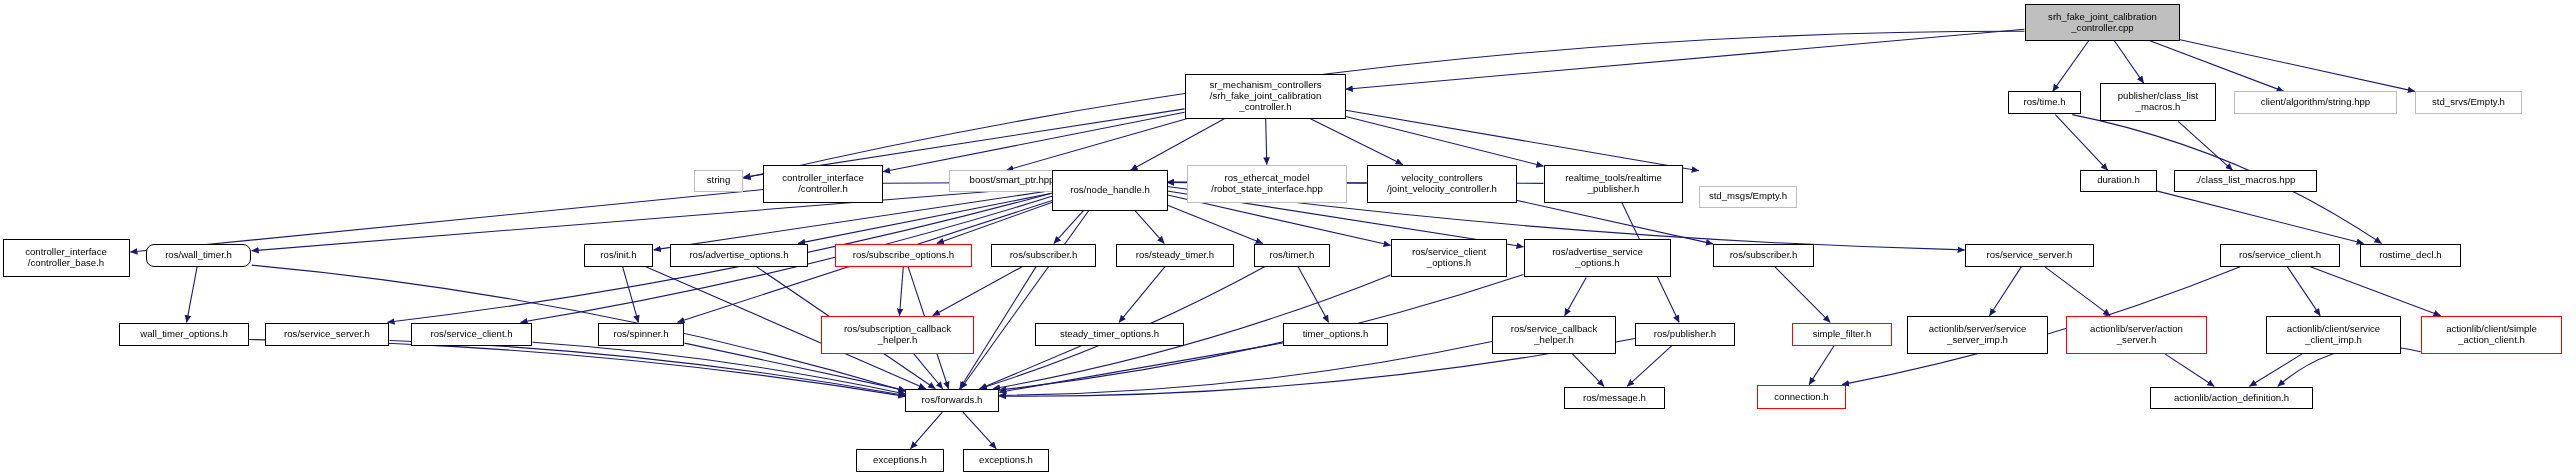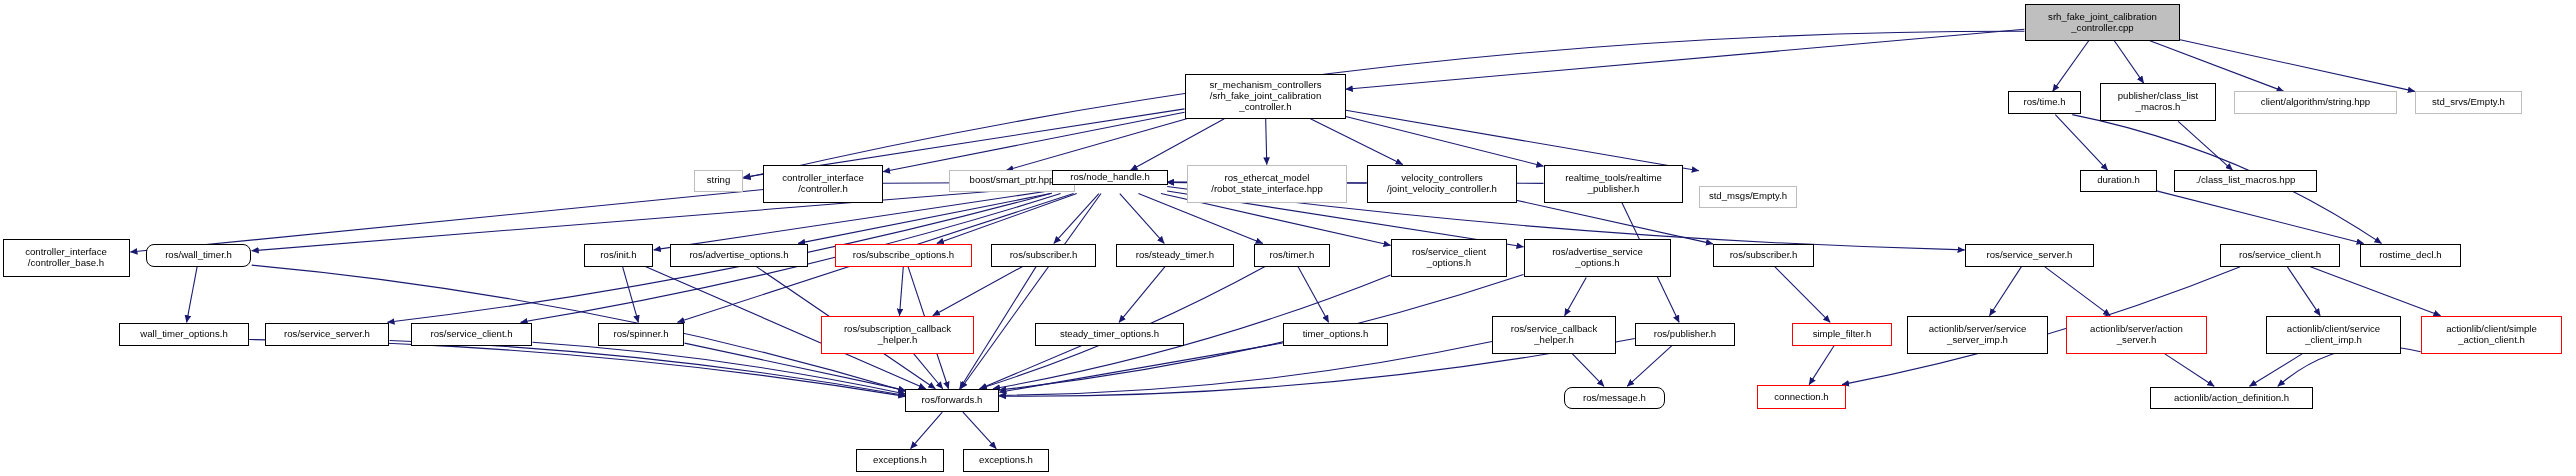--- a/index.html
+++ b/index.html
@@ -112,21 +112,21 @@
 _controller.h</div>
       <div class="gnode normal" style="left: 2008px; top: 91px; width: 73px; height: 23px;">ros/time.h</div>
       <div class="gnode normal" style="left: 2100px; top: 83px; width: 116px; height: 38px;">publisher/class_list
 _macros.h</div>
       <div class="gnode external" style="left: 2234px; top: 91px; width: 163px; height: 23px;">client/algorithm/string.hpp</div>
       <div class="gnode external" style="left: 2415px; top: 91px; width: 107px; height: 23px;">std_srvs/Empty.h</div>
       <div class="gnode external" style="left: 694px; top: 170px; width: 49px; height: 21.6px;">string</div>
       <div class="gnode normal" style="left: 763px; top: 165px; width: 120px; height: 38px;">controller_interface
 /controller.h</div>
       <div class="gnode external" style="left: 905px; top: 170px; width: 126px; height: 21.6px; margin-left: 44px;">boost/smart_ptr.hpp</div>
-      <div class="gnode normal" style="left: 1052px; top: 170px; width: 116px; height: 15px;">ros/node_handle.h</div>
+      <div class="gnode normal" style="left: 1052px; top: 170px; width: 116px; height: 41px;">ros/node_handle.h</div>
       <div class="gnode external" style="left: 1187px; top: 165px; width: 160px; height: 38px;">ros_ethercat_model
 /robot_state_interface.hpp</div>
       <div class="gnode normal" style="left: 1367px; top: 165px; width: 150px; height: 38px;">velocity_controllers
 /joint_velocity_controller.h</div>
       <div class="gnode normal" style="left: 1544px; top: 165px; width: 139px; height: 38px;">realtime_tools/realtime
 _publisher.h</div>
       <div class="gnode external" style="left: 1699px; top: 186px; width: 98px; height: 21.6px;">std_msgs/Empty.h</div>
       <div class="gnode normal" style="left: 2080px; top: 170px; width: 77px; height: 21.6px;">duration.h</div>
       <div class="gnode normal" style="left: 2174px; top: 170px; width: 143px; height: 21.6px;">./class_list_macros.hpp</div>
       <div class="gnode normal" style="left: 2.5px; top: 239px; width: 127px; height: 38px;">controller_interface
@@ -160,20 +160,20 @@
       <div class="gnode truncated" style="left: 1792px; top: 323px; width: 100px; height: 23px;">simple_filter.h</div>
       <div class="gnode normal" style="left: 1907px; top: 316px; width: 141px; height: 38px;">actionlib/server/service
 _server_imp.h</div>
       <div class="gnode truncated" style="left: 2066px; top: 316px; width: 141px; height: 38px;">actionlib/server/action
 _server.h</div>
       <div class="gnode normal" style="left: 2266px; top: 316px; width: 135px; height: 38px;">actionlib/client/service
 _client_imp.h</div>
       <div class="gnode truncated" style="left: 2421px; top: 316px; width: 141px; height: 38px;">actionlib/client/simple
 _action_client.h</div>
       <div class="gnode normal" style="left: 905px; top: 389px; width: 94px; height: 23px;">ros/forwards.h</div>
-      <div class="gnode normal" style="left: 1564px; top: 387px; width: 101px; height: 22.4px; border-radius: 8px;">ros/message.h</div>
+      <div class="gnode normal" style="left: 1564px; top: 387px; width: 101px; height: 22.4px;">ros/message.h</div>
       <div class="gnode truncated" style="left: 1757px; top: 385px; width: 89px; height: 24px;">connection.h</div>
       <div class="gnode normal" style="left: 2150px; top: 387px; width: 163px; height: 22.4px;">actionlib/action_definition.h</div>
       <div class="gnode normal" style="left: 856px; top: 449px; width: 88px; height: 23px;">exceptions.h</div>
       <div class="gnode normal" style="left: 963px; top: 449px; width: 86px; height: 23px;">exceptions.h</div>
     </div>
 </div>
 
 
 </body></html>

